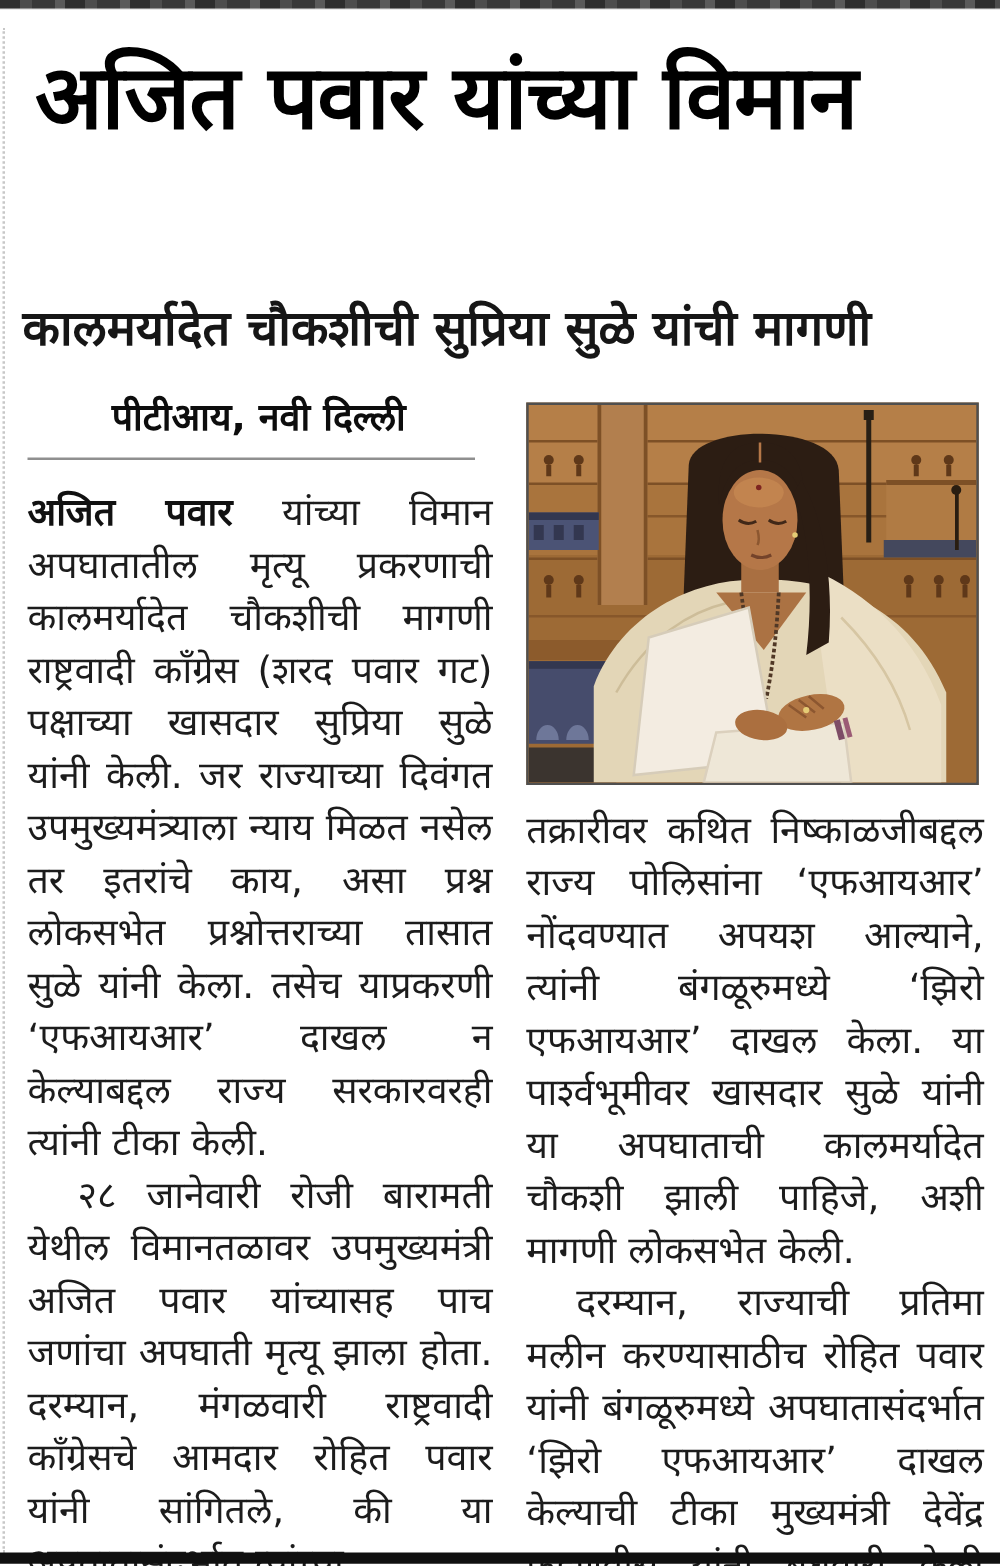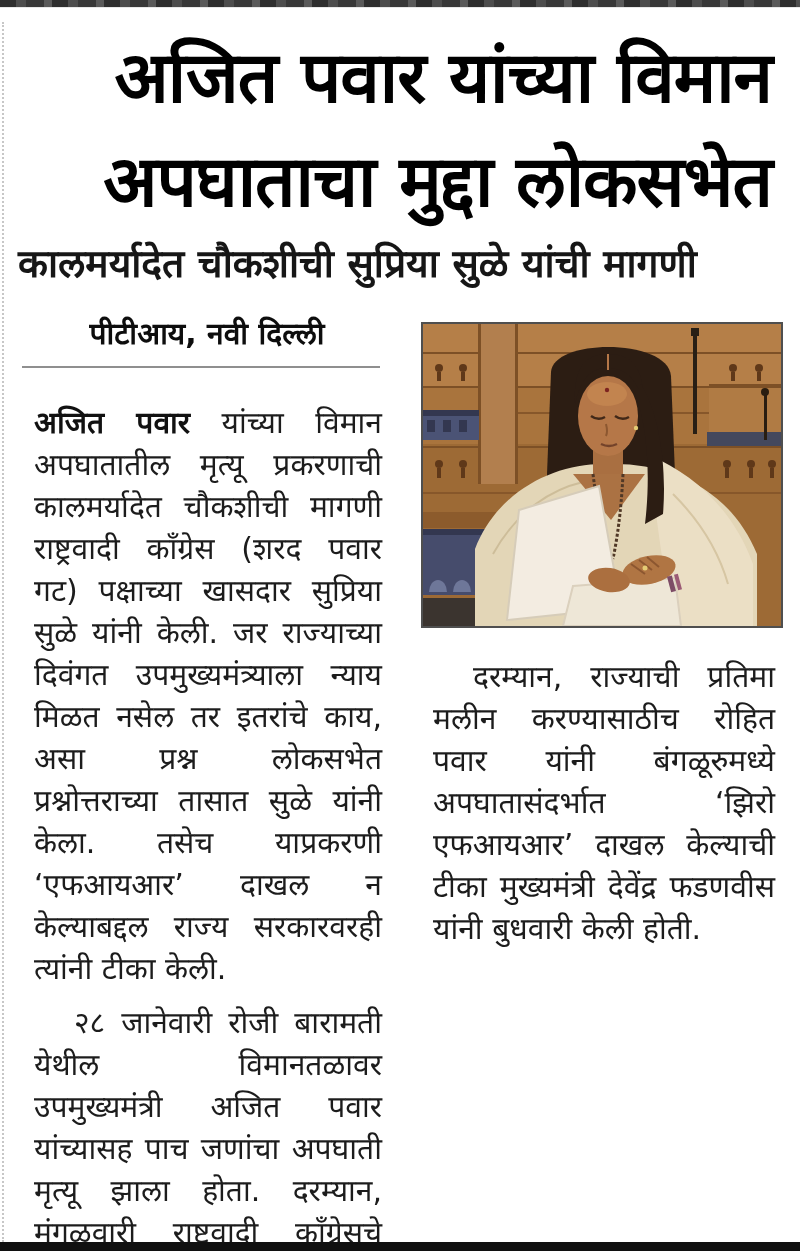--- a/index.html
+++ b/index.html
@@ -13,21 +13,21 @@
     border-bottom:1px solid #e8e8e8;
   }
   .left-edge{
     position:absolute;left:2px;top:22px;height:1220px;width:0;
     border-left:2px dotted #c7c7c7;
   }
   .bottom-bar{
     position:absolute;left:0;top:1242px;width:800px;height:9px;background:#101010;
   }
   .headline{
-    position:absolute;top:26px;left:28px;width:744px;text-align:right;
+    position:absolute;top:26px;left:28px;width:744px;text-align:left;
     color:#000;font-weight:700;font-size:71px;line-height:104px;letter-spacing:-1px;
   }
   .subheadline{
     position:absolute;top:238px;left:18px;width:764px;
     color:#161616;font-weight:700;font-size:39px;line-height:52px;
   }
   .byline{
     position:absolute;top:312px;left:22px;width:370px;
     color:#0d0d0d;font-weight:700;font-size:30px;text-align:center;
   }
@@ -36,36 +36,35 @@
   }
   .photo-frame{
     position:absolute;top:322px;left:421px;width:362px;height:306px;
     border:2px solid #4f4f4f;box-sizing:border-box;background:#a8743e;
   }
   .photo-frame svg{display:block;width:100%;height:100%;}
   .col{position:absolute;color:#1c1c1c;}
   .col-left{top:390px;left:22px;width:372px;}
   .col-right{top:644px;left:421px;width:366px;}
   .col p{
-    margin:12px;font-size:30px;line-height:42px;text-align:justify;
+    margin:0;font-size:30px;line-height:42px;text-align:justify;
     text-justify:inter-word;color:#1c1c1c;
   }
   .col p.indent{text-indent:40px;}
   .lead-bold{font-weight:700;color:#111;}
 </style>
 </head>
 <body>
 
 <div class="torn-top"></div>
 
 <div class="left-edge"></div>
 
 <div class="headline">
   <div>अजित पवार यांच्या विमान</div>
-  <div>अपघाताचा मुद्दा लोकसभेत</div>
 </div>
 
 <div class="subheadline">कालमर्यादेत चौकशीची सुप्रिया सुळे यांची मागणी</div>
 
 <div class="byline">पीटीआय, नवी दिल्ली</div>
 <div class="byline-rule"></div>
 
 <div class="photo-frame">
   <svg viewBox="0 0 358 302" preserveAspectRatio="none">
 
@@ -170,16 +169,17 @@
     <rect x="0" y="0" width="358" height="302" fill="#b5712f" opacity="0.06"></rect>
   </svg>
 </div>
 
 <div class="col col-left">
   <p><span class="lead-bold">अजित पवार</span><span> यांच्या विमान अपघातातील मृत्यू प्रकरणाची कालमर्यादेत चौकशीची मागणी राष्ट्रवादी काँग्रेस (शरद पवार गट) पक्षाच्या खासदार सुप्रिया सुळे यांनी केली. जर राज्याच्या दिवंगत उपमुख्यमंत्र्याला न्याय मिळत नसेल तर इतरांचे काय, असा प्रश्न लोकसभेत प्रश्नोत्तराच्या तासात सुळे यांनी केला. तसेच याप्रकरणी ‘एफआयआर’ दाखल न केल्याबद्दल राज्य सरकारवरही त्यांनी टीका केली.</span></p>
   <p class="indent">२८ जानेवारी रोजी बारामती येथील विमानतळावर उपमुख्यमंत्री अजित पवार यांच्यासह पाच जणांचा अपघाती मृत्यू झाला होता. दरम्यान, मंगळवारी राष्ट्रवादी काँग्रेसचे आमदार रोहित पवार यांनी सांगितले, की या अपघातासंदर्भात त्यांच्या</p>
 </div>
 
 <div class="col col-right">
+  <p>तक्रारीवर कथित निष्काळजीबद्दल राज्य पोलिसांना ‘एफआयआर’ नोंदवण्यात अपयश आल्याने, त्यांनी बंगळूरुमध्ये ‘झिरो एफआयआर’ दाखल केला. या पार्श्वभूमीवर खासदार सुळे यांनी या अपघाताची कालमर्यादेत चौकशी झाली पाहिजे, अशी मागणी लोकसभेत केली.</p>
   <p class="indent">दरम्यान, राज्याची प्रतिमा मलीन करण्यासाठीच रोहित पवार यांनी बंगळूरुमध्ये अपघातासंदर्भात ‘झिरो एफआयआर’ दाखल केल्याची टीका मुख्यमंत्री देवेंद्र फडणवीस यांनी बुधवारी केली होती.</p>
 </div>
 
 <div class="bottom-bar"></div>
 
 </body></html>

